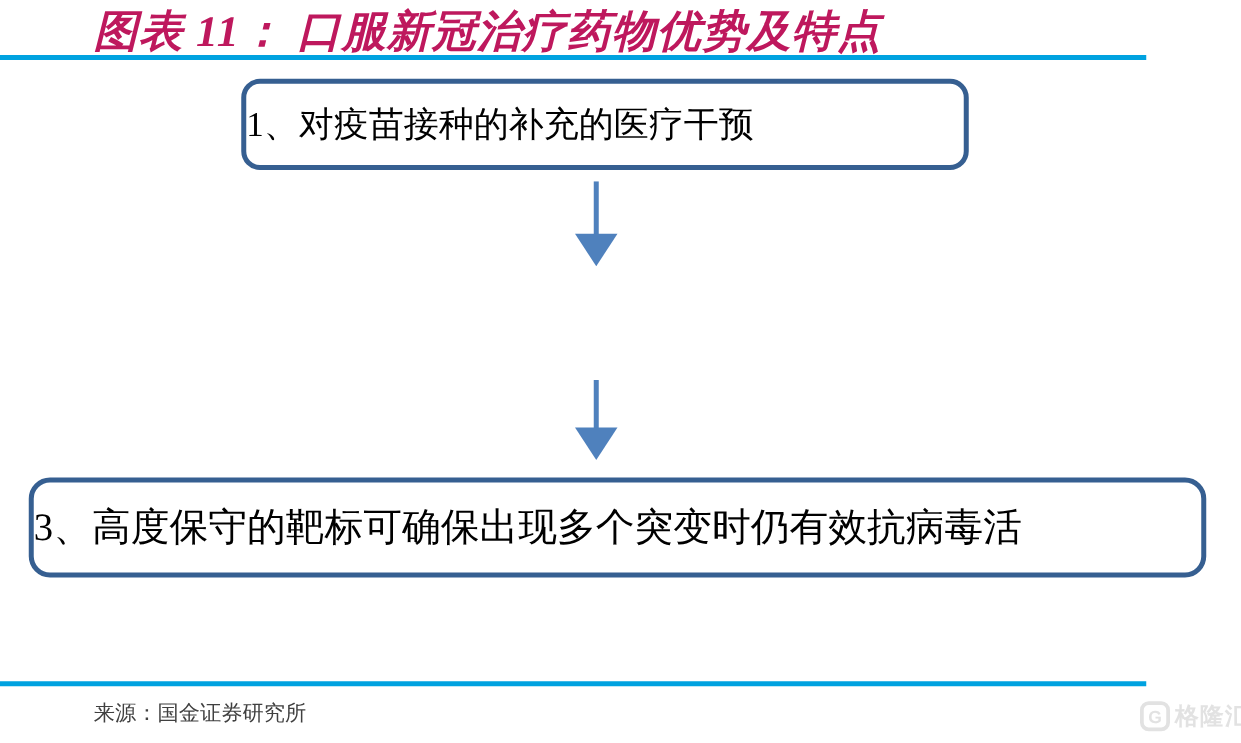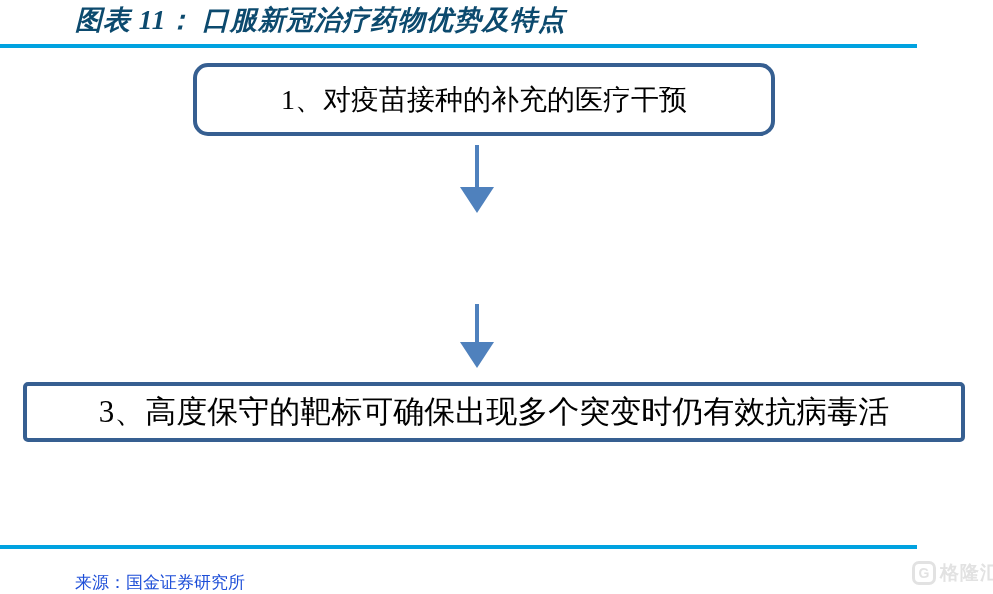--- a/index.html
+++ b/index.html
@@ -9,24 +9,24 @@
     font-family: "Liberation Serif", "DejaVu Serif", serif;
     position: relative;
     overflow: hidden;
   }
   .page { position: absolute; inset: 0; }
 
   .title {
     position: absolute;
     left: 75px; top: 2px;
     margin: 0;
-    font-size: 27px;
+    font-size: 35px;
     font-weight: bold;
     font-style: italic;
-    color: #0c4a6e;
+    color: #be185d;
     letter-spacing: 1px;
     white-space: nowrap;
   }
 
   .rule {
     position: absolute;
     left: 0;
     width: 917px;
     height: 4px;
     background: #00a2e0;
@@ -35,40 +35,39 @@
   .rule-bottom { top: 545px; }
 
   .box {
     position: absolute;
     box-sizing: border-box;
     background: #ffffff;
     border: 4px solid #365f91;
     border-radius: 15px;
     display: flex;
     align-items: center;
-    justify-content: center;
+    justify-content: flex-start;
     text-align: center;
     color: #000;
     white-space: nowrap;
   }
   .box-1 { left: 193px; top: 63px;  width: 582px; height: 73px; font-size: 28px; }
   .box-2 { left: 193px; top: 227px; width: 582px; height: 73px; font-size: 28px; }
-  .box-3 { left: 23px;  top: 382px; width: 942px; height: 60px; font-size: 31px; border-radius: 5px; }
+  .box-3 { left: 23px;  top: 382px; width: 942px; height: 80px; font-size: 31px; border-radius: 17px; }
 
   .arrow { position: absolute; left: 457px; }
   .arrow-1 { top: 145px; }
   .arrow-2 { top: 304px; }
 
   .source {
     position: absolute;
     left: 75px; top: 559px;
     font-size: 17px;
-    color: #1d4ed8;
+    color: #404040;
     white-space: nowrap;
-    margin-top: 12px;
   }
 
   .watermark {
     position: absolute;
     left: 912px; top: 560px;
     display: flex;
     align-items: center;
     gap: 4px;
     color: #e2e2e2;
   }

